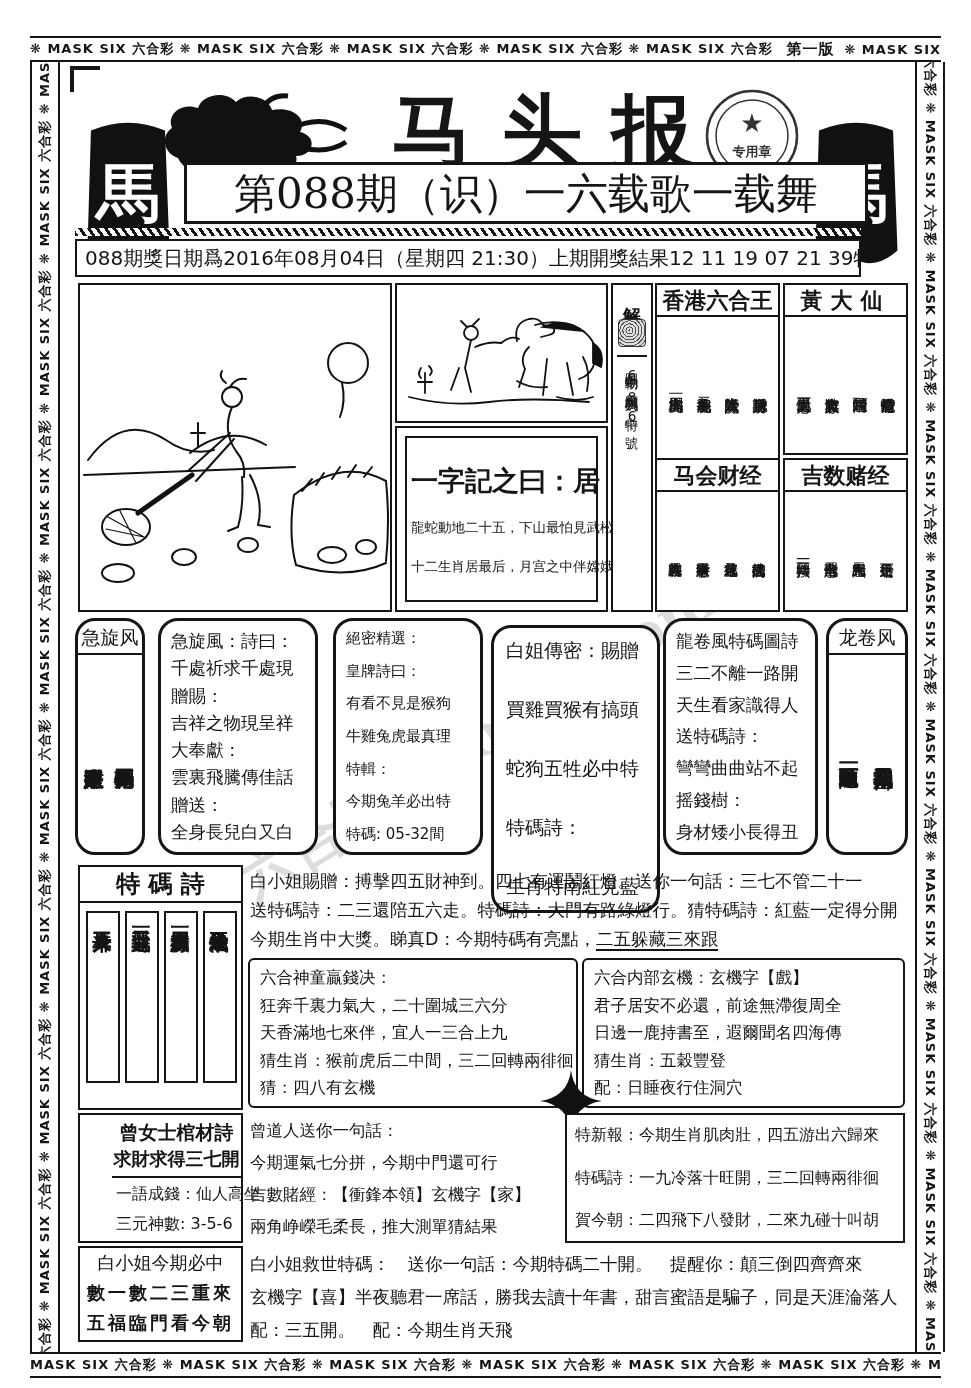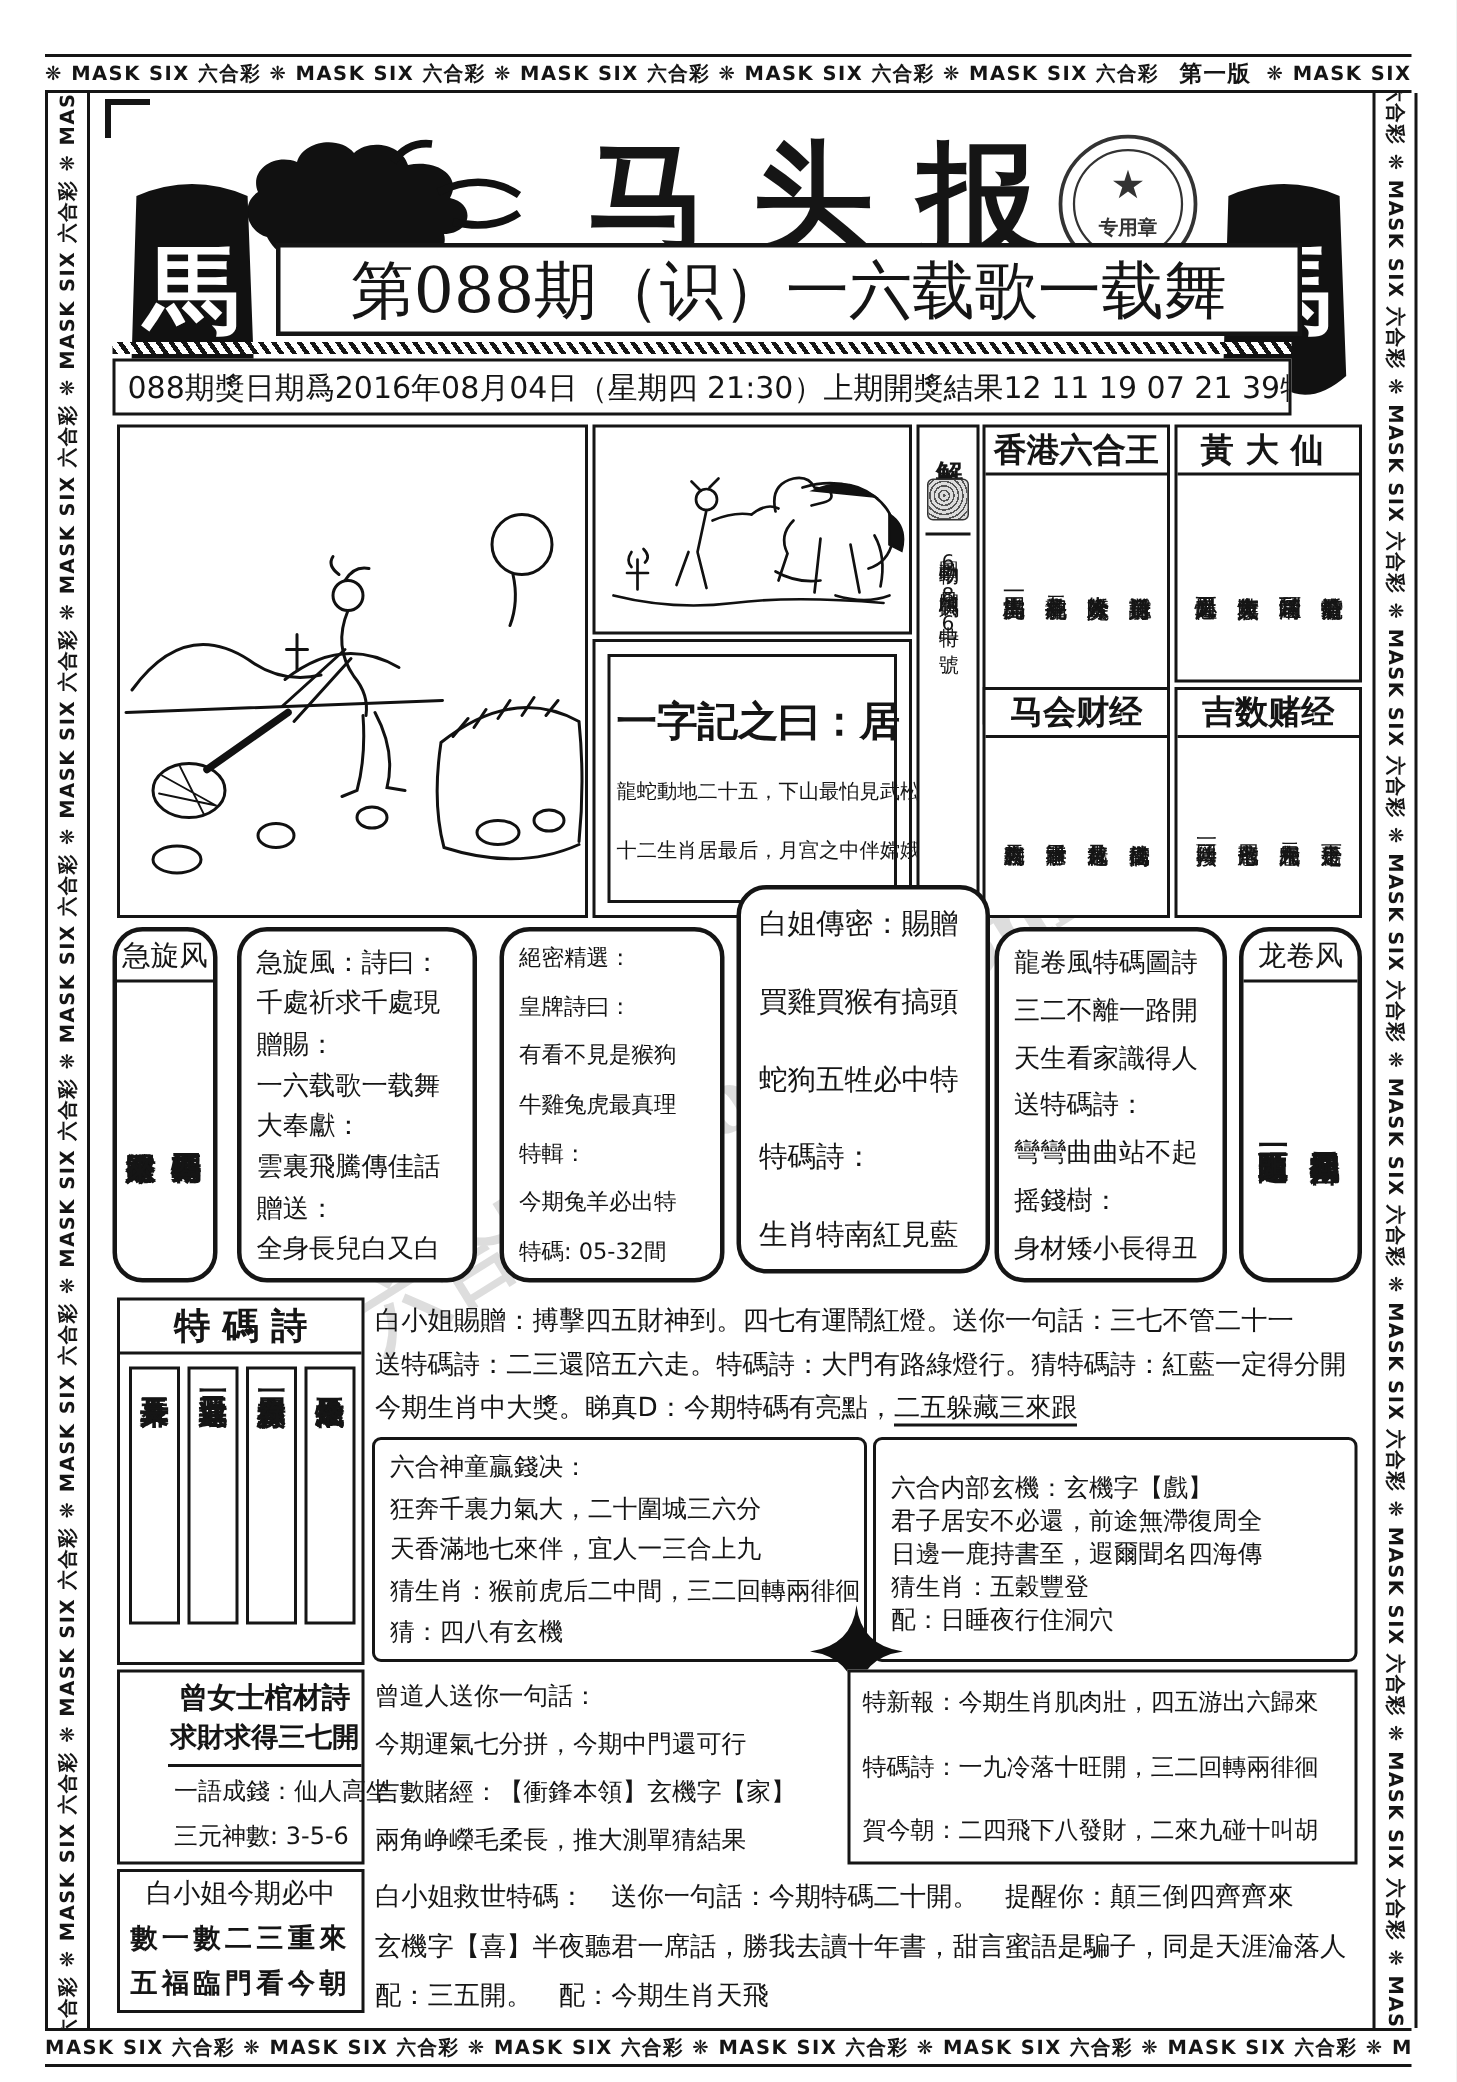--- a/index.html
+++ b/index.html
@@ -192,36 +192,36 @@
       <div class="center bold" style="font-size:19px;border-bottom:2.5px solid var(--ink);line-height:32px;white-space:nowrap;">急旋风</div>
       <div class="vcols serif" style="height:195px;font-size:20px;font-weight:900;">
         <div class="vtext">今期特碼見三四</div>
         <div class="vtext">八路財運今欲來</div>
       </div>
     </div>
     <div class="abs rbox lines bold" style="left:96px;top:556px;width:160px;height:237px;padding:8px 10px;font-size:17.5px;">
       <div>急旋風：詩曰：</div>
       <div>千處祈求千處現</div>
       <div>贈賜：</div>
-      <div>一六载歌一载舞</div>
+      <div>吉祥之物現呈祥</div>
       <div>大奉獻：</div>
       <div>雲裏飛騰傳佳話</div>
       <div>贈送：</div>
       <div>全身長兒白又白</div>
     </div>
     <div class="abs rbox lines bold" style="left:271px;top:556px;width:150px;height:237px;padding:8px 10px;font-size:15px;">
       <div>絕密精選：</div>
       <div>皇牌詩曰：</div>
       <div>有看不見是猴狗</div>
       <div>牛雞兔虎最真理</div>
       <div>特輯：</div>
       <div>今期兔羊必出特</div>
       <div>特碼: 05-32間</div>
     </div>
-    <div class="abs rbox lines bold" style="left:429px;top:528px;width:169px;height:259px;padding:10px 12px;font-size:19px;">
+    <div class="abs rbox lines bold" style="left:429px;top:563px;width:169px;height:288px;padding:10px 12px;font-size:19px;">
       <div>白姐傳密：賜贈</div>
       <div>買雞買猴有搞頭</div>
       <div>蛇狗五牲必中特</div>
       <div>特碼詩：</div>
       <div>生肖特南紅見藍</div>
     </div>
     <div class="abs rbox lines bold" style="left:601px;top:556px;width:155px;height:237px;padding:8px 10px;font-size:17.5px;">
       <div>龍卷風特碼圖詩</div>
       <div>三二不離一路開</div>
       <div>天生看家識得人</div>
@@ -256,21 +256,21 @@
       </div>
     </div>
 
     <div class="abs box lines bold" style="left:186px;top:896px;width:330px;height:150px;border-width:2.5px;border-radius:6px;padding:7px 10px;font-size:16.5px;white-space:nowrap;overflow:hidden;">
       <div>六合神童贏錢决：</div>
       <div>狂奔千裏力氣大，二十圍城三六分</div>
       <div>天香滿地七來伴，宜人一三合上九</div>
       <div>猜生肖：猴前虎后二中間，三二回轉兩徘徊</div>
       <div>猜：四八有玄機</div>
     </div>
-    <div class="abs box lines bold" style="left:520px;top:896px;width:323px;height:150px;border-width:2.5px;border-radius:6px;padding:21px 10px;font-size:16.5px;white-space:nowrap;overflow:hidden;">
+    <div class="abs box lines bold" style="left:520px;top:896px;width:323px;height:150px;border-width:2.5px;border-radius:6px;padding:7px 10px;font-size:16.5px;white-space:nowrap;overflow:hidden;">
       <div>六合内部玄機：玄機字【戲】</div>
       <div>君子居安不必還，前途無滯復周全</div>
       <div>日邊一鹿持書至，遐爾聞名四海傳</div>
       <div>猜生肖：五穀豐登</div>
       <div>配：日睡夜行住洞穴</div>
     </div>
 
     <div class="abs" style="left:478px;top:1008px;width:62px;height:62px;">
       <svg width="62" height="62" viewBox="0 0 62 62">
         <path d="M31,0 Q34,27 62,31 Q34,35 31,62 Q28,35 0,31 Q28,27 31,0 Z" fill="#111"></path>

